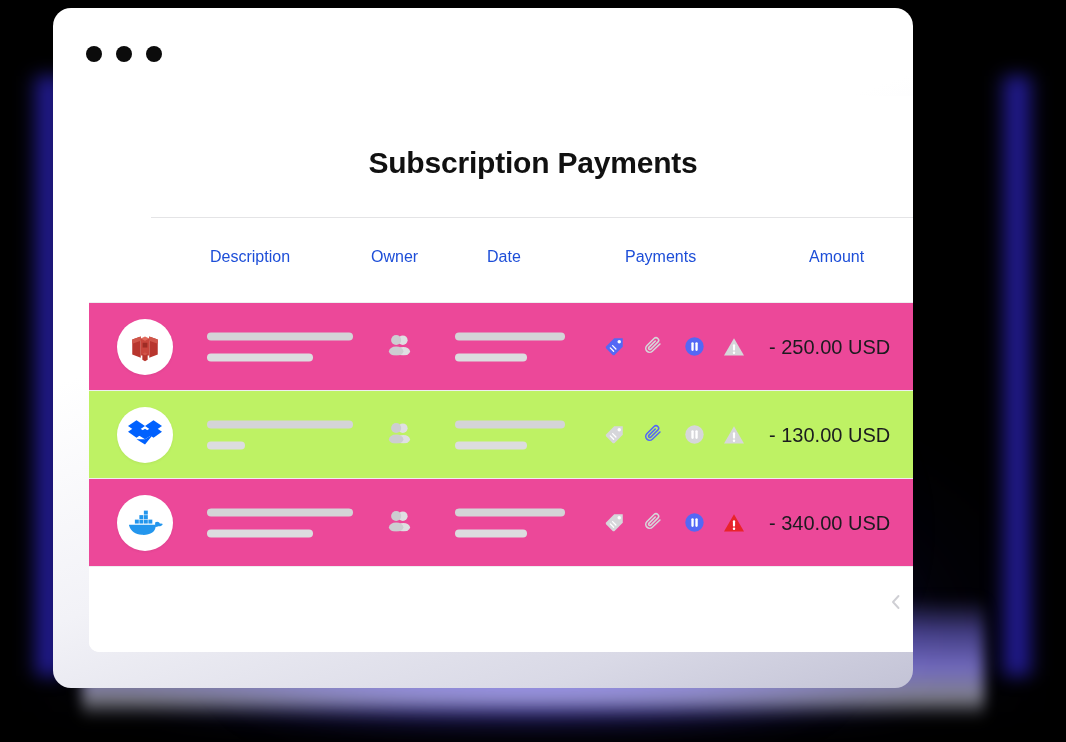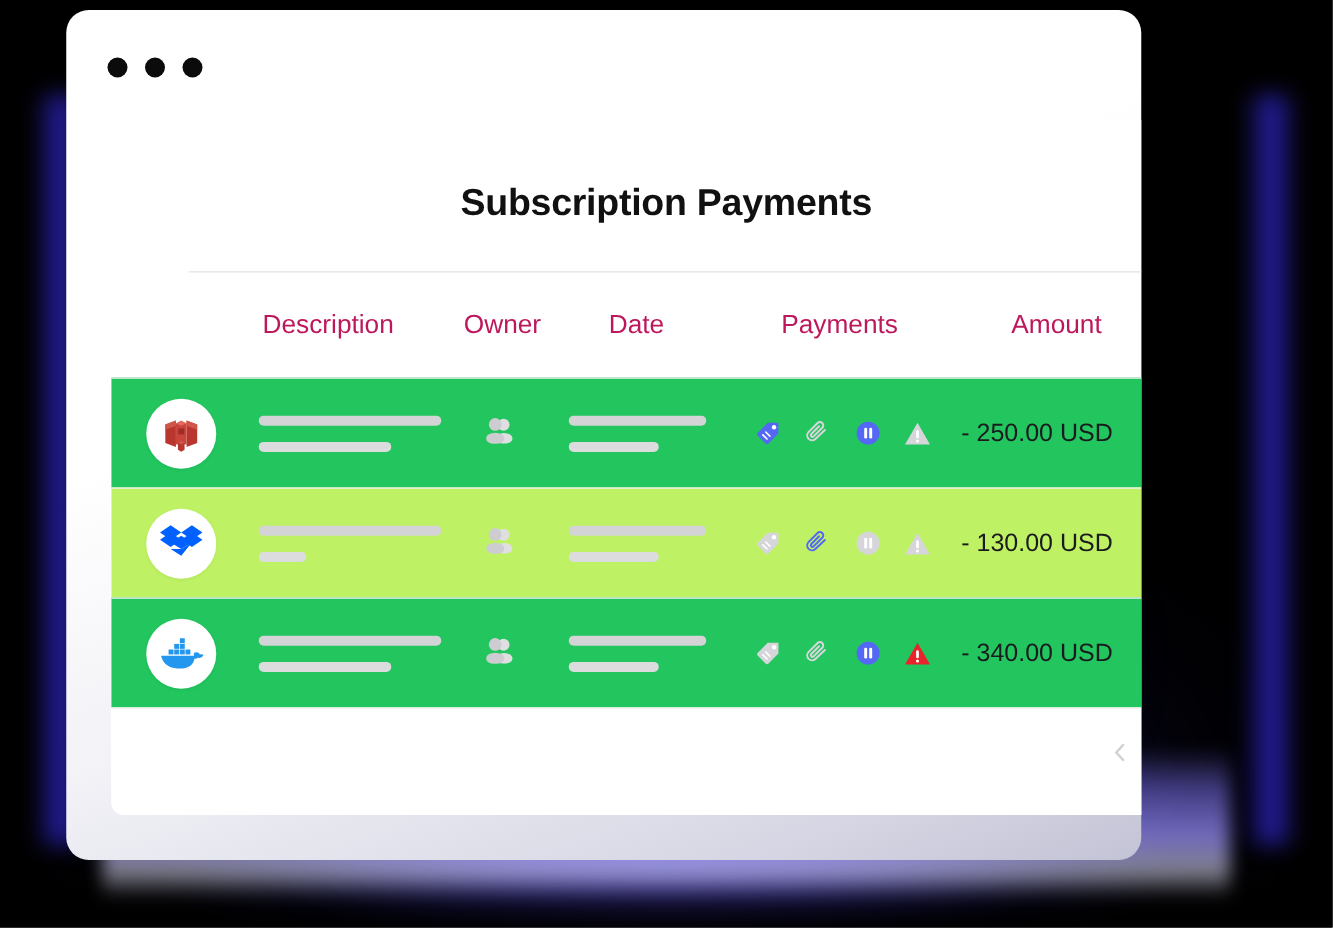--- a/index.html
+++ b/index.html
@@ -121,22 +121,22 @@
   }
 
   
   .thead {
     position: relative;
     height: 84px;
   }
   .th {
     position: absolute;
     top: 30px;
-    font-size: 21px;
-    color: #be185d;
+    font-size: 16px;
+    color: #1d4ed8;
     white-space: nowrap;
   }
   .th-desc    { left: 121px; }
   .th-owner   { left: 282px; }
   .th-date    { left: 398px; }
   .th-actions { left: 536px; }
   .th-amount  { left: 720px; }
 
   .search-btn {
     position: absolute;
@@ -151,21 +151,21 @@
   .search-btn svg { display: block; }
 
   
   .row {
     position: relative;
     height: 88px;
     border-top: 1px solid #eeeef0;
     display: flex;
     align-items: center;
   }
-  .row.shaded { background: #22c55e; }
+  .row.shaded { background: #ec4899; }
   .row.plain  { background: #bef264; }
 
   .logo-cell {
     position: absolute;
     left: 28px; top: 50%;
     transform: translateY(-50%);
     width: 56px; height: 56px;
     border-radius: 50%;
     background: #ffffff;
     display: flex; align-items: center; justify-content: center;

